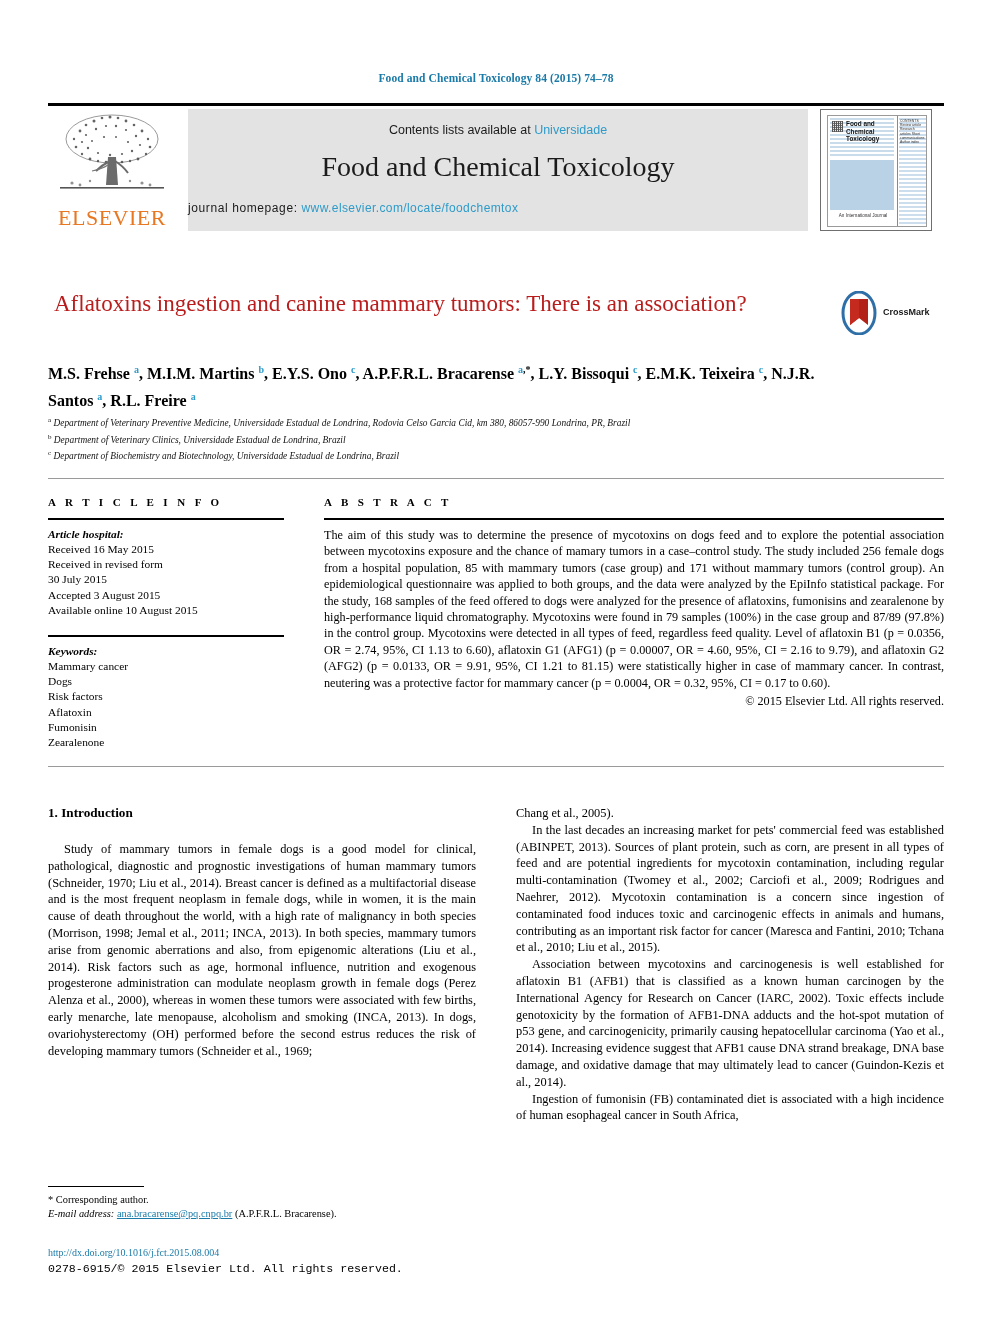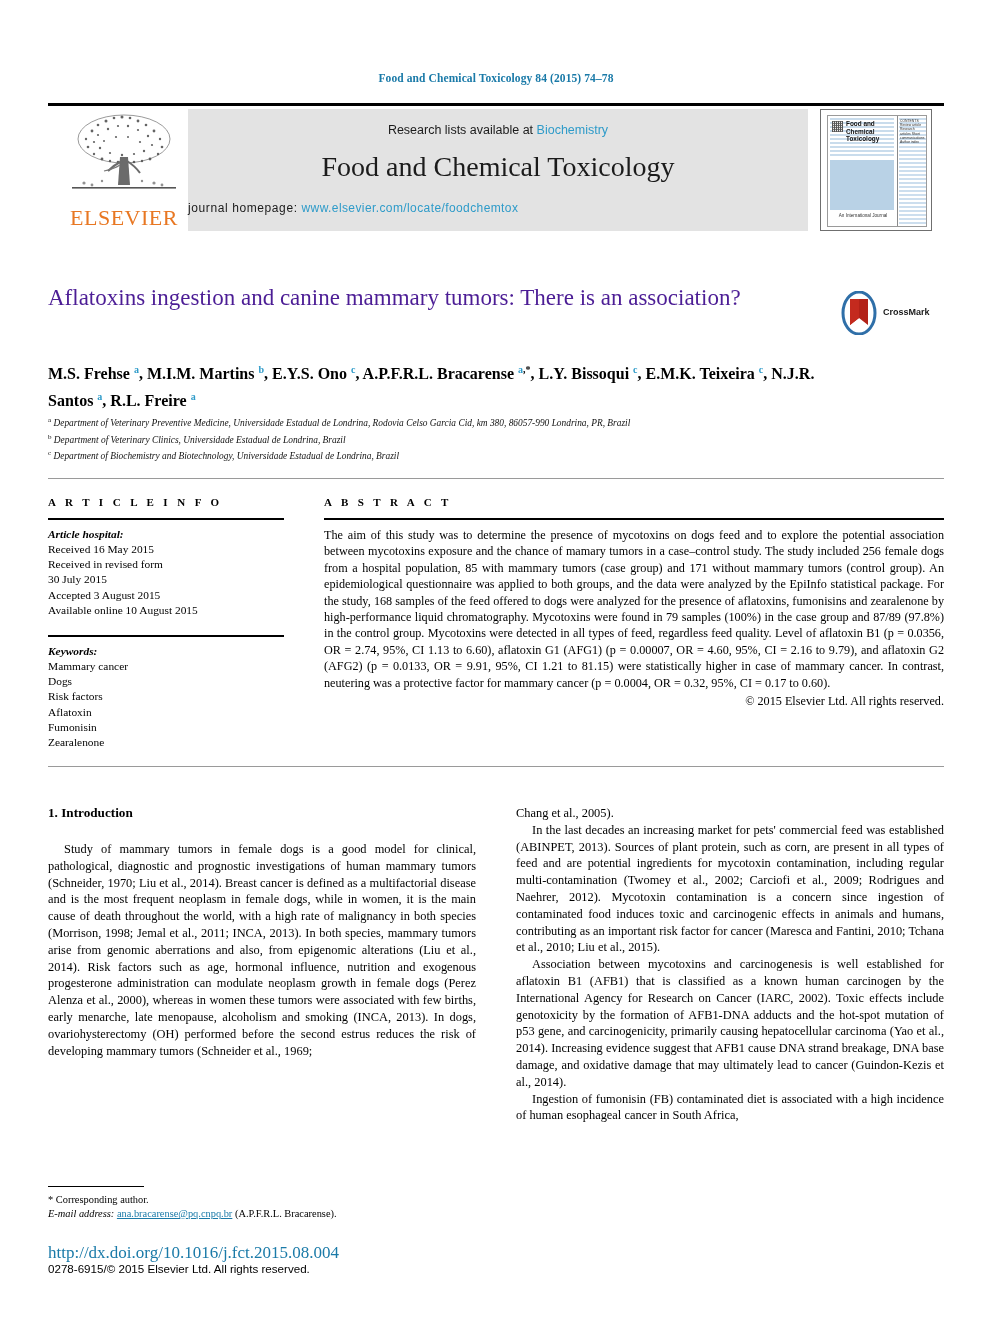--- a/index.html
+++ b/index.html
@@ -42,21 +42,21 @@
     height: 128px;
   }
   .masthead-rule {
     position: absolute;
     left: 0; top: 0;
     width: 896px; height: 3px;
     background: #000;
   }
   .elsevier-logo {
     position: absolute;
-    left: 12px; top: 6px;
+    left: 0; top: 6px;
     width: 128px; height: 122px;
   }
   .elsevier-tree {
     position: absolute;
     left: 4px; top: 0;
     width: 120px; height: 96px;
   }
   .elsevier-word {
     position: absolute;
     left: 0; top: 96px;
@@ -206,22 +206,22 @@
   
   .title-block {
     position: absolute;
     left: 48px; top: 283px;
     width: 780px;
   }
   .article-title {
     font-family: "Liberation Serif", serif;
     font-size: 23px;
     line-height: 30px;
-    color: #4c1d95;
-    margin: 0;
+    color: #b91c1c;
+    margin: 6px;
     font-weight: normal;
   }
   .crossmark {
     position: absolute;
     left: 838px; top: 291px;
     width: 96px; height: 44px;
   }
   .crossmark-badge {
     position: absolute;
     left: 0; top: 0;
@@ -395,26 +395,26 @@
     text-decoration: underline;
   }
 
   .colophon {
     position: absolute;
     left: 48px; top: 1245px;
     width: 500px;
   }
   .doi {
     font-family: "Liberation Serif", serif;
-    font-size: 17px;
+    font-size: 10px;
     color: #1a7aa8;
     line-height: 16px;
   }
   .issn {
-    font-family: Liberation Sans, sans-serif;
+    font-family: Liberation Mono, monospace;
     font-size: 11.6px;
     color: #000;
     line-height: 16px;
   }
 </style>
 </head>
 <body>
 
 <div class="page">
 
@@ -480,21 +480,21 @@
           <circle cx="90" cy="74" r="1.6"></circle>
             <circle cx="98" cy="76" r="1.4"></circle>
           <circle cx="78" cy="72" r="1.2"></circle>
             <circle cx="38" cy="72" r="1.2"></circle>
         </g>
       </svg>
       <div class="elsevier-word">ELSEVIER</div>
     </div>
 
     <div class="journal-band">
-      <div class="contents-line"><span>Research lists available at </span><span class="sd">Biochemistry</span></div>
+      <div class="contents-line"><span>Contents lists available at </span><span class="sd">Universidade</span></div>
       <div class="journal-title">Food and Chemical Toxicology</div>
       <div class="homepage-line"><span>journal homepage: </span><span class="url">www.elsevier.com/locate/foodchemtox</span></div>
     </div>
 
     <div class="cover">
       <div class="cover-inner">
         <div class="cover-left">
           <div class="cover-stripes"></div>
           <div class="cover-qr"></div>
           <div class="cover-journal-name">Food and Chemical Toxicology</div>

